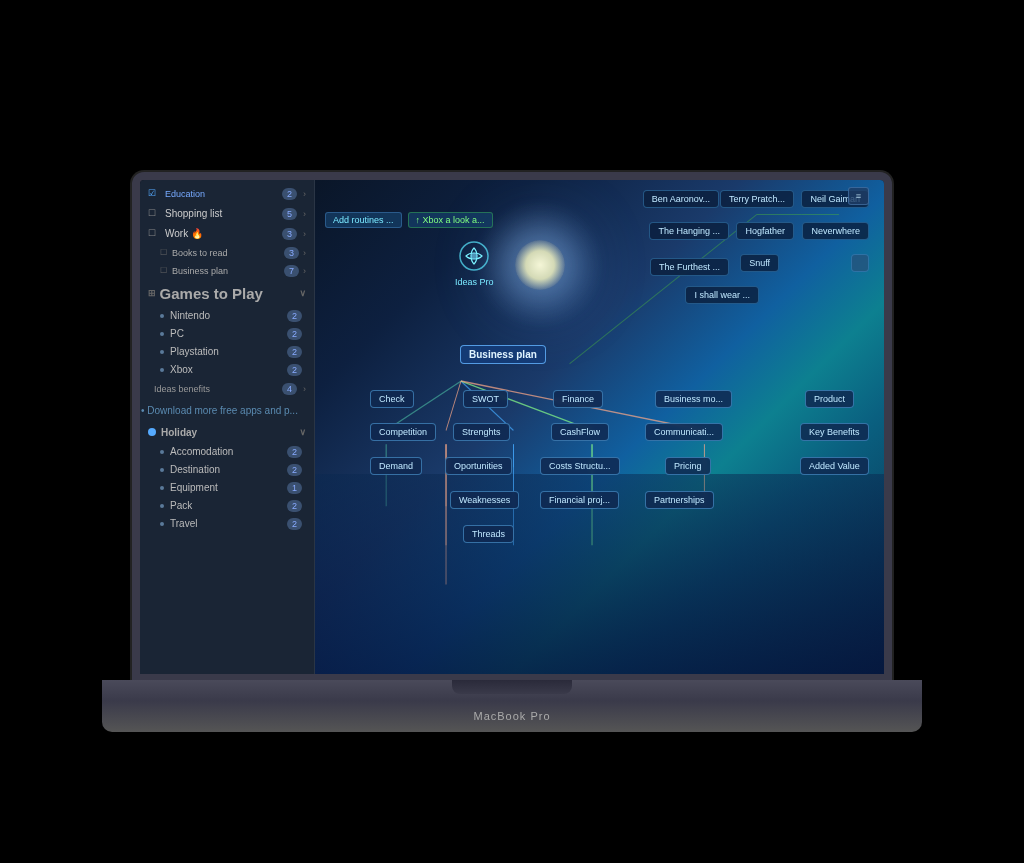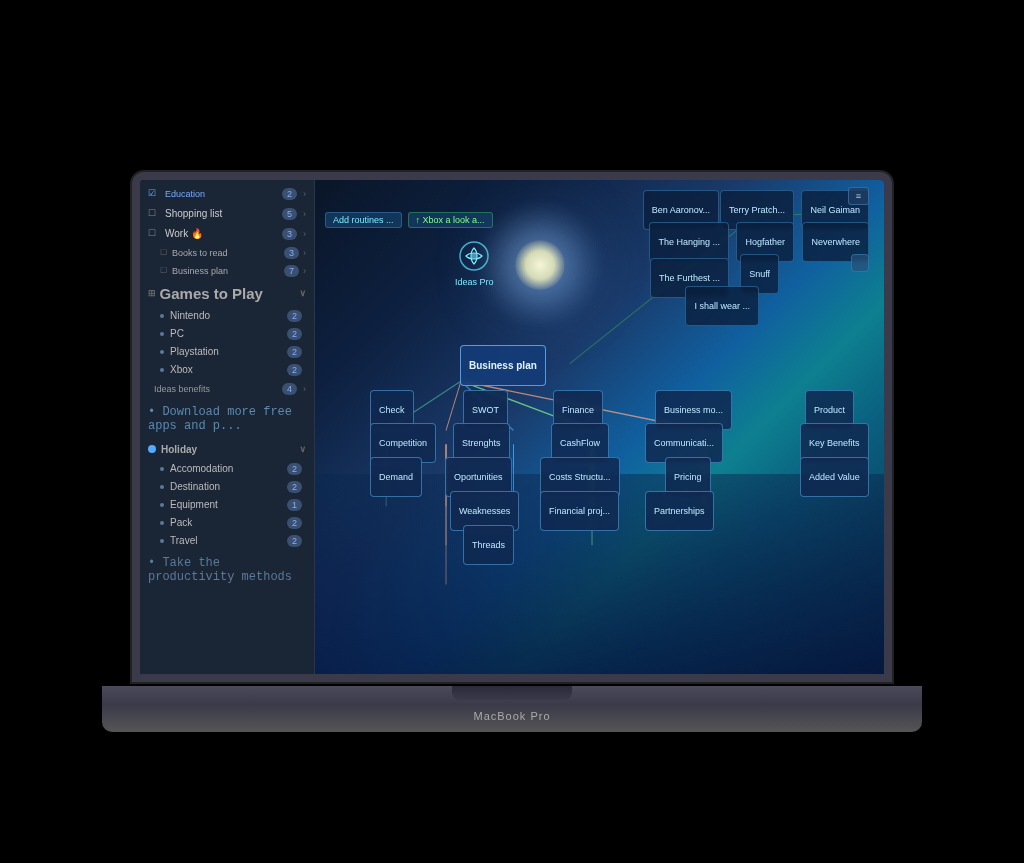--- a/index.html
+++ b/index.html
@@ -31,21 +31,21 @@
       border: 8px solid #3a3a4a;
       box-shadow: 0 0 0 2px #222, inset 0 0 20px rgba(0,0,0,0.8);
       overflow: hidden;
     }
 
     .laptop-base {
       position: absolute;
       bottom: 0;
       left: 0;
       right: 0;
-      height: 46px;
+      height: 52px;
       background: linear-gradient(180deg, #4a4a5a 0%, #3a3a4a 40%, #555 100%);
       border-radius: 0 0 10px 10px;
       display: flex;
       align-items: flex-start;
       justify-content: center;
     }
 
     .laptop-notch {
       width: 120px;
       height: 14px;
@@ -158,25 +158,24 @@
       margin-left: auto;
       margin-right: 4px;
     }
 
     .sidebar-sub-item .chevron {
       color: #666;
       font-size: 9px;
     }
 
     .sidebar-footer {
-      padding: 6px 8px;
-      font-size: 12px;
+      padding: 6px 1px;
+      font-size: 10px;
       color: #5a8ab0;
       cursor: pointer;
-      font-family: Liberation Mono, monospace;
     }
 
     
     .main-area {
       flex: 1;
       position: relative;
       overflow: hidden;
       background: linear-gradient(135deg, #0a1628 0%, #0d2040 20%, #1a3a6a 40%, #1060a0 55%, #0d8090 65%, #0a6080 75%, #082848 100%);
     }
 
@@ -257,21 +256,21 @@
       width: 100%;
       height: 100%;
     }
 
     
     .node {
       position: absolute;
       background: rgba(15,40,80,0.85);
       border: 1px solid rgba(80,160,220,0.6);
       border-radius: 4px;
-      padding: 14px 8px;
+      padding: 3px 8px;
       font-size: 9px;
       color: #c0e8ff;
       cursor: pointer;
       white-space: nowrap;
       backdrop-filter: blur(2px);
     }
 
     .node.center {
       background: rgba(20,60,120,0.9);
       border-color: rgba(100,180,255,0.8);
@@ -402,23 +401,20 @@
         </div>
         <div class="sidebar-sub-item">
           <span class="dot"></span>
           <span style="flex:1">Pack</span>
           <span class="badge">2</span>
         </div>
         <div class="sidebar-sub-item">
           <span class="dot"></span>
           <span style="flex:1">Travel</span>
           <span class="badge">2</span>
-        </div>
-        <div class="sidebar-footer" style="color:#5a7a9a">
-          • Take the productivity methods
         </div>
       </div>
 
       <div class="main-area">
 
         <div class="moon-glow"></div>
         <div class="moon"></div>
         <div class="water"></div>
 
 

